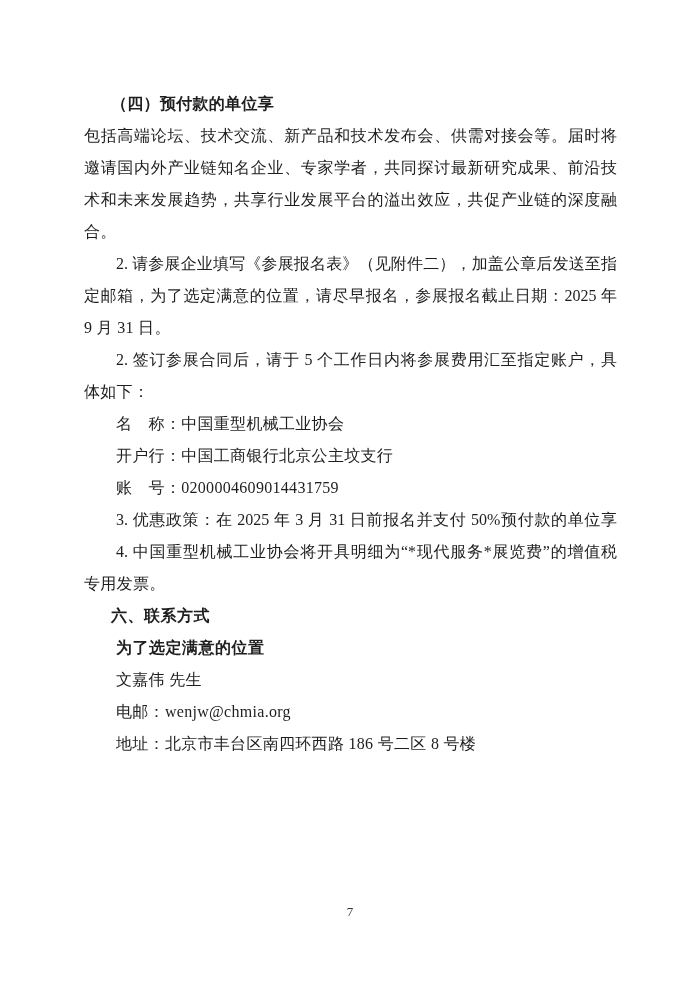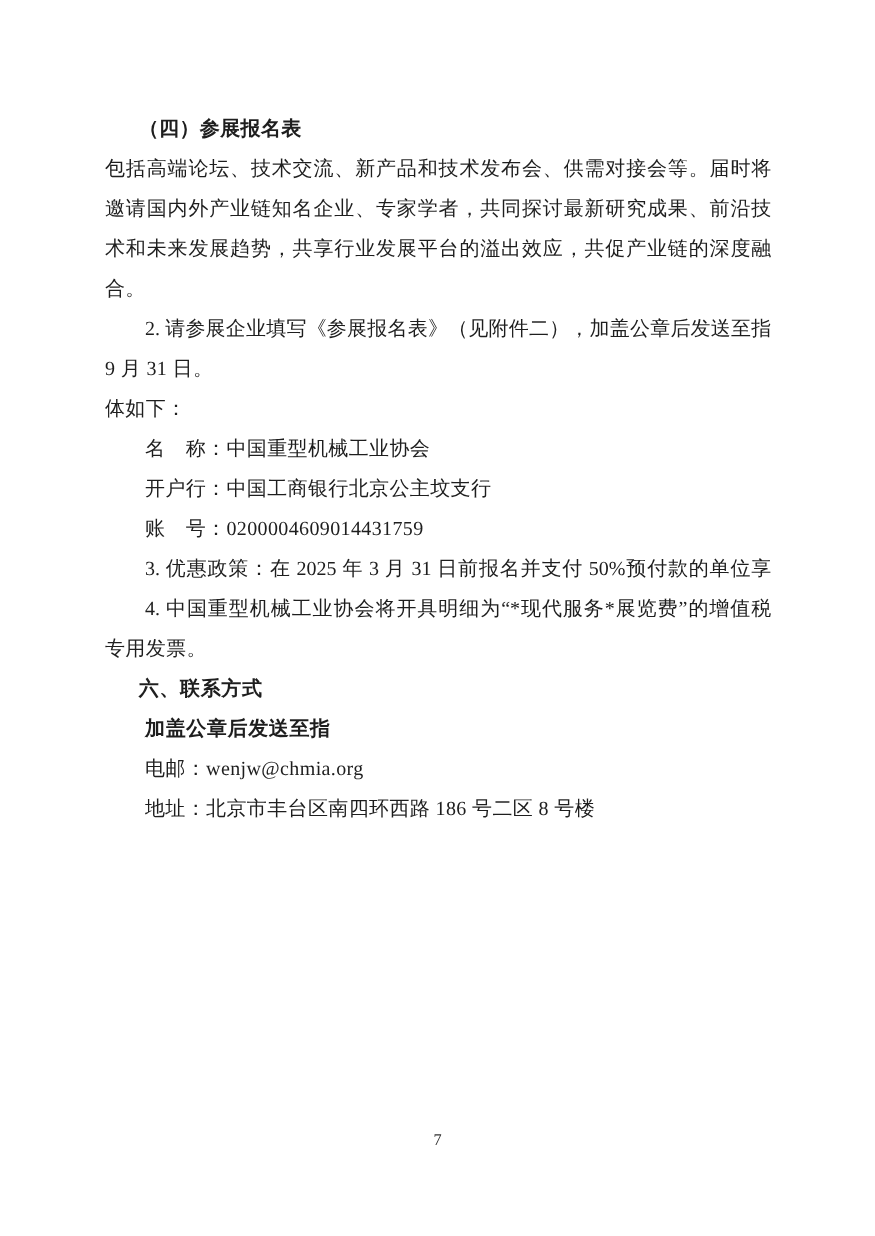--- a/index.html
+++ b/index.html
@@ -62,36 +62,39 @@
     color: #333333;
     font-family: "Liberation Serif", "DejaVu Serif", serif;
   }
 </style>
 </head>
 <body>
 
 <div class="page">
   <div class="doc">
 
-    <div class="line serif-bold indent-head">（四）参展报名表</div>
+    <div class="line serif-bold indent-head">（四）预付款的单位享</div>
     <div class="line fill">包括高端论坛、技术交流、新产品和技术发布会、供需对接会等。届时将</div>
     <div class="line fill">邀请国内外产业链知名企业、专家学者，共同探讨最新研究成果、前沿技</div>
     <div class="line fill">术和未来发展趋势，共享行业发展平台的溢出效应，共促产业链的深度融</div>
     <div class="line">合。</div>
 
     <div class="line indent fill">2. 请参展企业填写《参展报名表》（见附件二），加盖公章后发送至指</div>
+    <div class="line fill">定邮箱，为了选定满意的位置，请尽早报名，参展报名截止日期：2025 年</div>
     <div class="line">9 月 31 日。</div>
+    <div class="line indent fill">2. 签订参展合同后，请于 5 个工作日内将参展费用汇至指定账户，具</div>
     <div class="line">体如下：</div>
     <div class="line indent">名　称：中国重型机械工业协会</div>
     <div class="line indent">开户行：中国工商银行北京公主坟支行</div>
     <div class="line indent">账　号：0200004609014431759</div>
     <div class="line indent fill">3. 优惠政策：在 2025 年 3 月 31 日前报名并支付 50%预付款的单位享</div>
     <div class="line indent fill">4. 中国重型机械工业协会将开具明细为“*现代服务*展览费”的增值税</div>
     <div class="line">专用发票。</div>
 
     <div class="line sans-bold indent-head">六、联系方式</div>
-    <div class="line sans-bold indent">加盖公章后发送至指</div>
+    <div class="line sans-bold indent">为了选定满意的位置</div>
+    <div class="line indent">文嘉伟 先生</div>
     <div class="line indent">电邮：wenjw@chmia.org</div>
     <div class="line indent">地址：北京市丰台区南四环西路 186 号二区 8 号楼</div>
   </div>
 
   <div class="footer">7</div>
 </div>
 
 </body></html>

